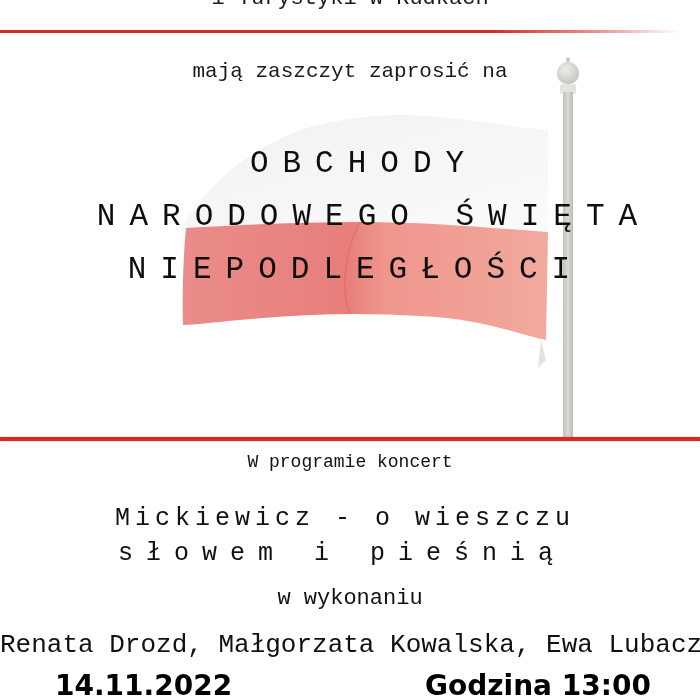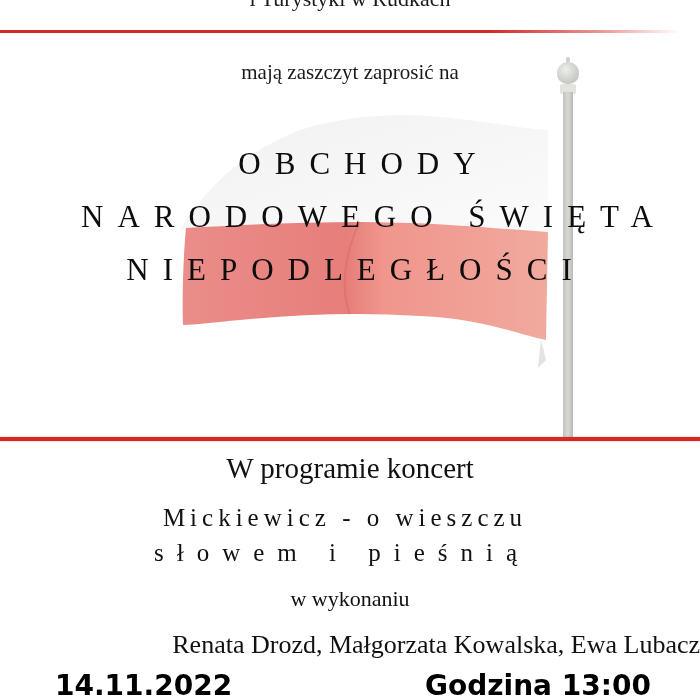--- a/index.html
+++ b/index.html
@@ -3,21 +3,21 @@
   <meta charset="utf-8">
   <style>
     html, body { margin: 0; padding: 0; }
     body {
       width: 700px; height: 700px; overflow: hidden;
       background: #ffffff; position: relative;
       font-family: "Liberation Serif", "DejaVu Serif", serif;
       color: #111;
     }
     .abs { position: absolute; }
-    .center-text { position: absolute; left: 0; width: 700px; text-align: center; white-space: nowrap; }
+    .center-text { position: absolute; left: 0; width: 700px; text-align: center; white-space: nowrap; font-family: Liberation Mono, monospace; }
 
     .org-line {
       top: -14px; font-size: 22px; color: #1a1a1a;
     }
     .top-rule {
       left: 0; top: 30px; width: 680px; height: 3px;
       background: linear-gradient(to right, #d42a26 0%, #d42a26 72%, rgba(212,42,38,0.5) 88%, rgba(212,42,38,0) 100%);
     }
     .invite {
       top: 60px; font-size: 21px; color: #1a1a1a;
@@ -46,21 +46,21 @@
     }
     .t1 { top: 146px; padding-left: 14px; }
     .t2 { top: 199px; left: 10px; padding-left: 14px; }
     .t3 { top: 252px; left: -8px; padding-left: 14px; }
 
     .mid-rule {
       left: 0; top: 437px; width: 700px; height: 4px; background: #d42a26;
       box-shadow: 0 0 2px rgba(212,42,38,0.4);
     }
 
-    .program { top: 452px; font-size: 29px; color: #111; }
+    .program { top: 452px; font-size: 18px; color: #111; }
     .concert1 { top: 504px; font-size: 25px; letter-spacing: 5px; left: -5px; }
     .concert2 { top: 539px; font-size: 25px; letter-spacing: 13px; left: -8px; }
     .perf { top: 586px; font-size: 22px; }
     .names { top: 630px; font-size: 26px; text-align: right; }
 
     .date, .time {
       top: 669px; font-family: "DejaVu Sans", "Liberation Sans", sans-serif;
       font-weight: bold; font-size: 28px; color: #000; white-space: nowrap;
     }
     .date { left: 55px; }

